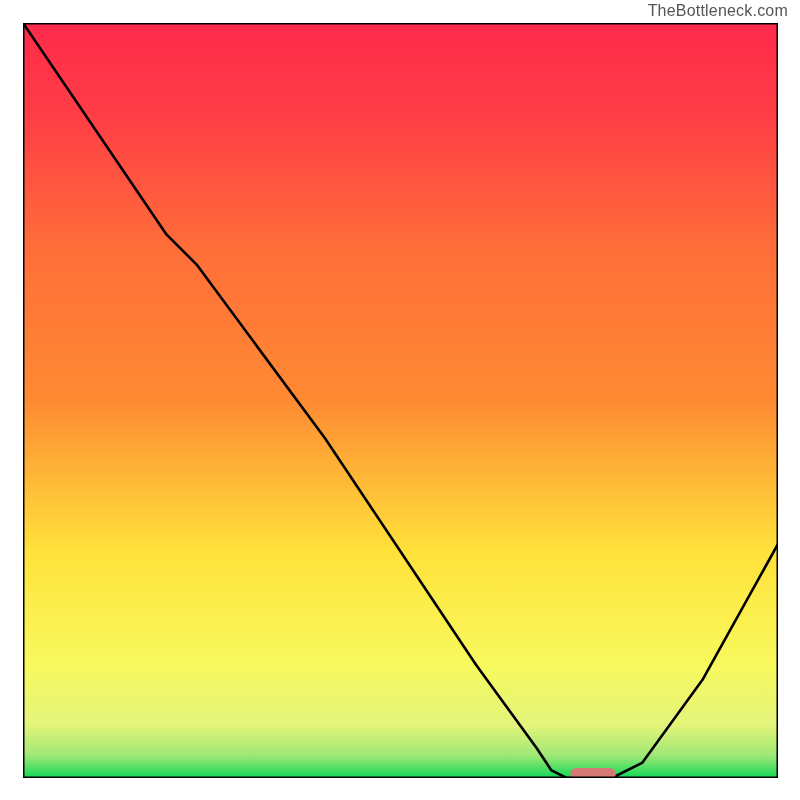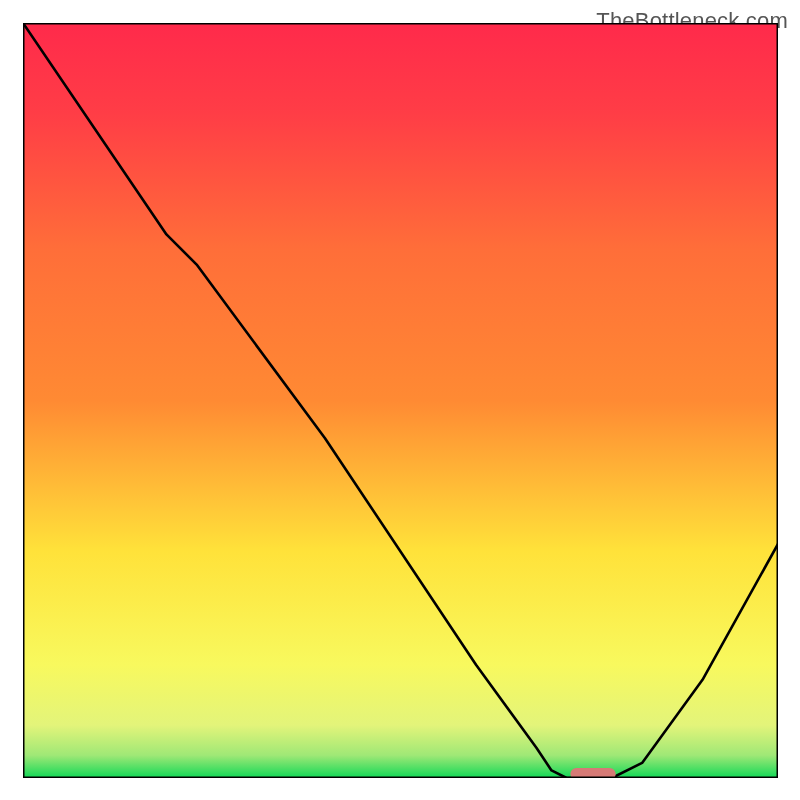--- a/index.html
+++ b/index.html
@@ -10,24 +10,24 @@
     background: #fff;
     font-family: Arial, Helvetica, sans-serif;
   }
   .frame {
     position: relative;
     width: 800px;
     height: 800px;
   }
   .watermark {
     position: absolute;
-    top: 8px;
+    top: 2px;
     right: 12px;
     color: #555;
-    font-size: 22px;
+    font-size: 16px;
     letter-spacing: 0.2px;
     text-align: right;
   }
   .plot-wrap {
     position: absolute;
     left: 23px;
     top: 23px;
     width: 755px;
     height: 755px;
   }

